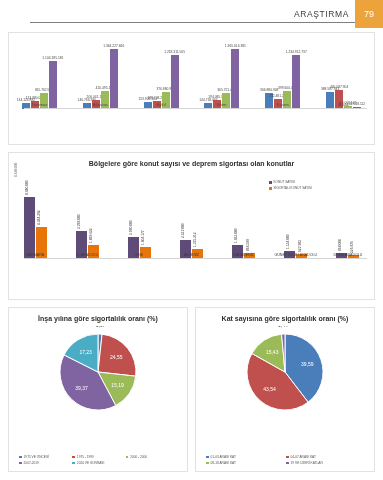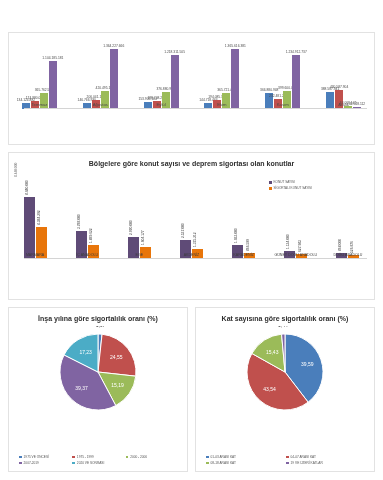--- a/index.html
+++ b/index.html
@@ -120,20 +120,27 @@
   }
   .pie-legend .li { display: flex; align-items: center; gap: 2px; width: 50%; }
   .pie-legend.cols3 .li { width: 33.3%; }
   .dot { width: 2.6px; height: 2.6px; display: inline-block; }
 </style>
 </head>
 <body>
 
 <div class="page">
 
+  <div class="header">
+    <div class="header-rule"></div>
+    <div class="header-title">ARAŞTIRMA</div>
+    <div class="page-number-box">
+      <span class="page-number">79</span>
+    </div>
+  </div>
 
   <div class="panel" id="panel-monthly">
     <div class="plot" id="monthly-plot">
         <div class="month-group" style="left: 0%; width: 16.6667%;">
           <div class="mbar c-blue" style="height: 5.89294px;">
             <span class="v">134.124.882</span>
           </div>
           <div class="mbar c-red" style="height: 7.68796px;">
             <span class="v">174.980.053</span>
           </div>

